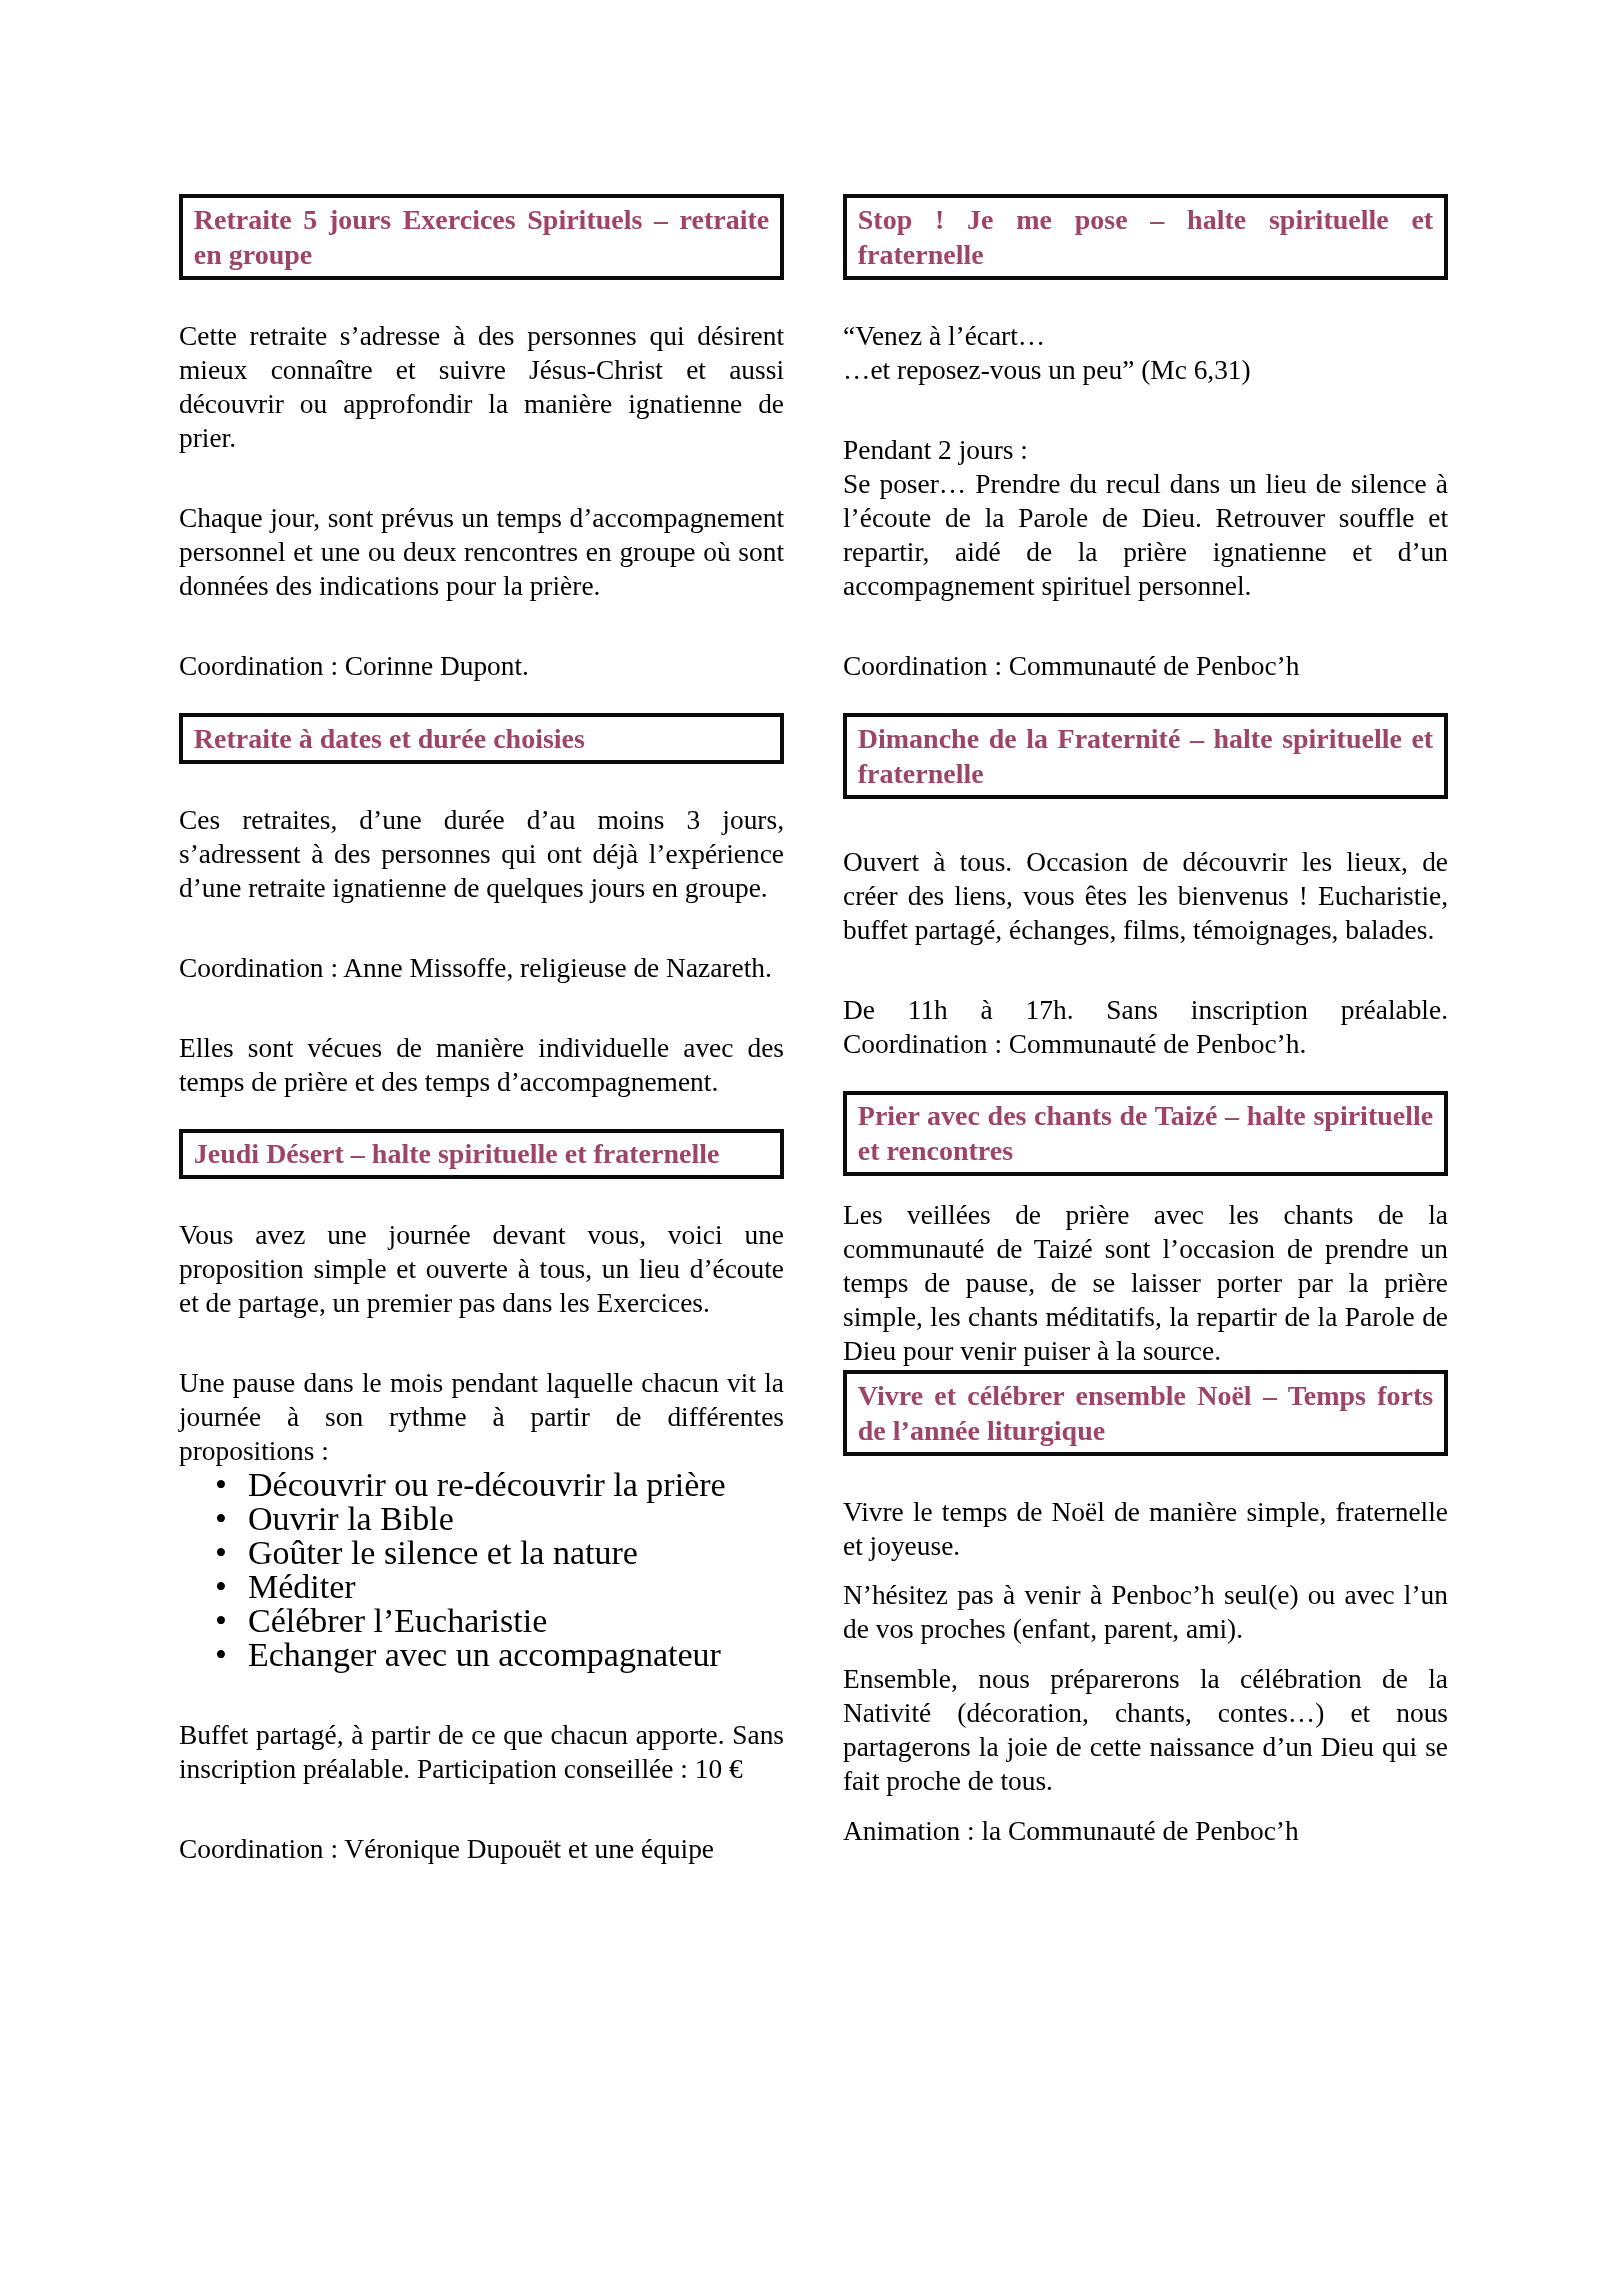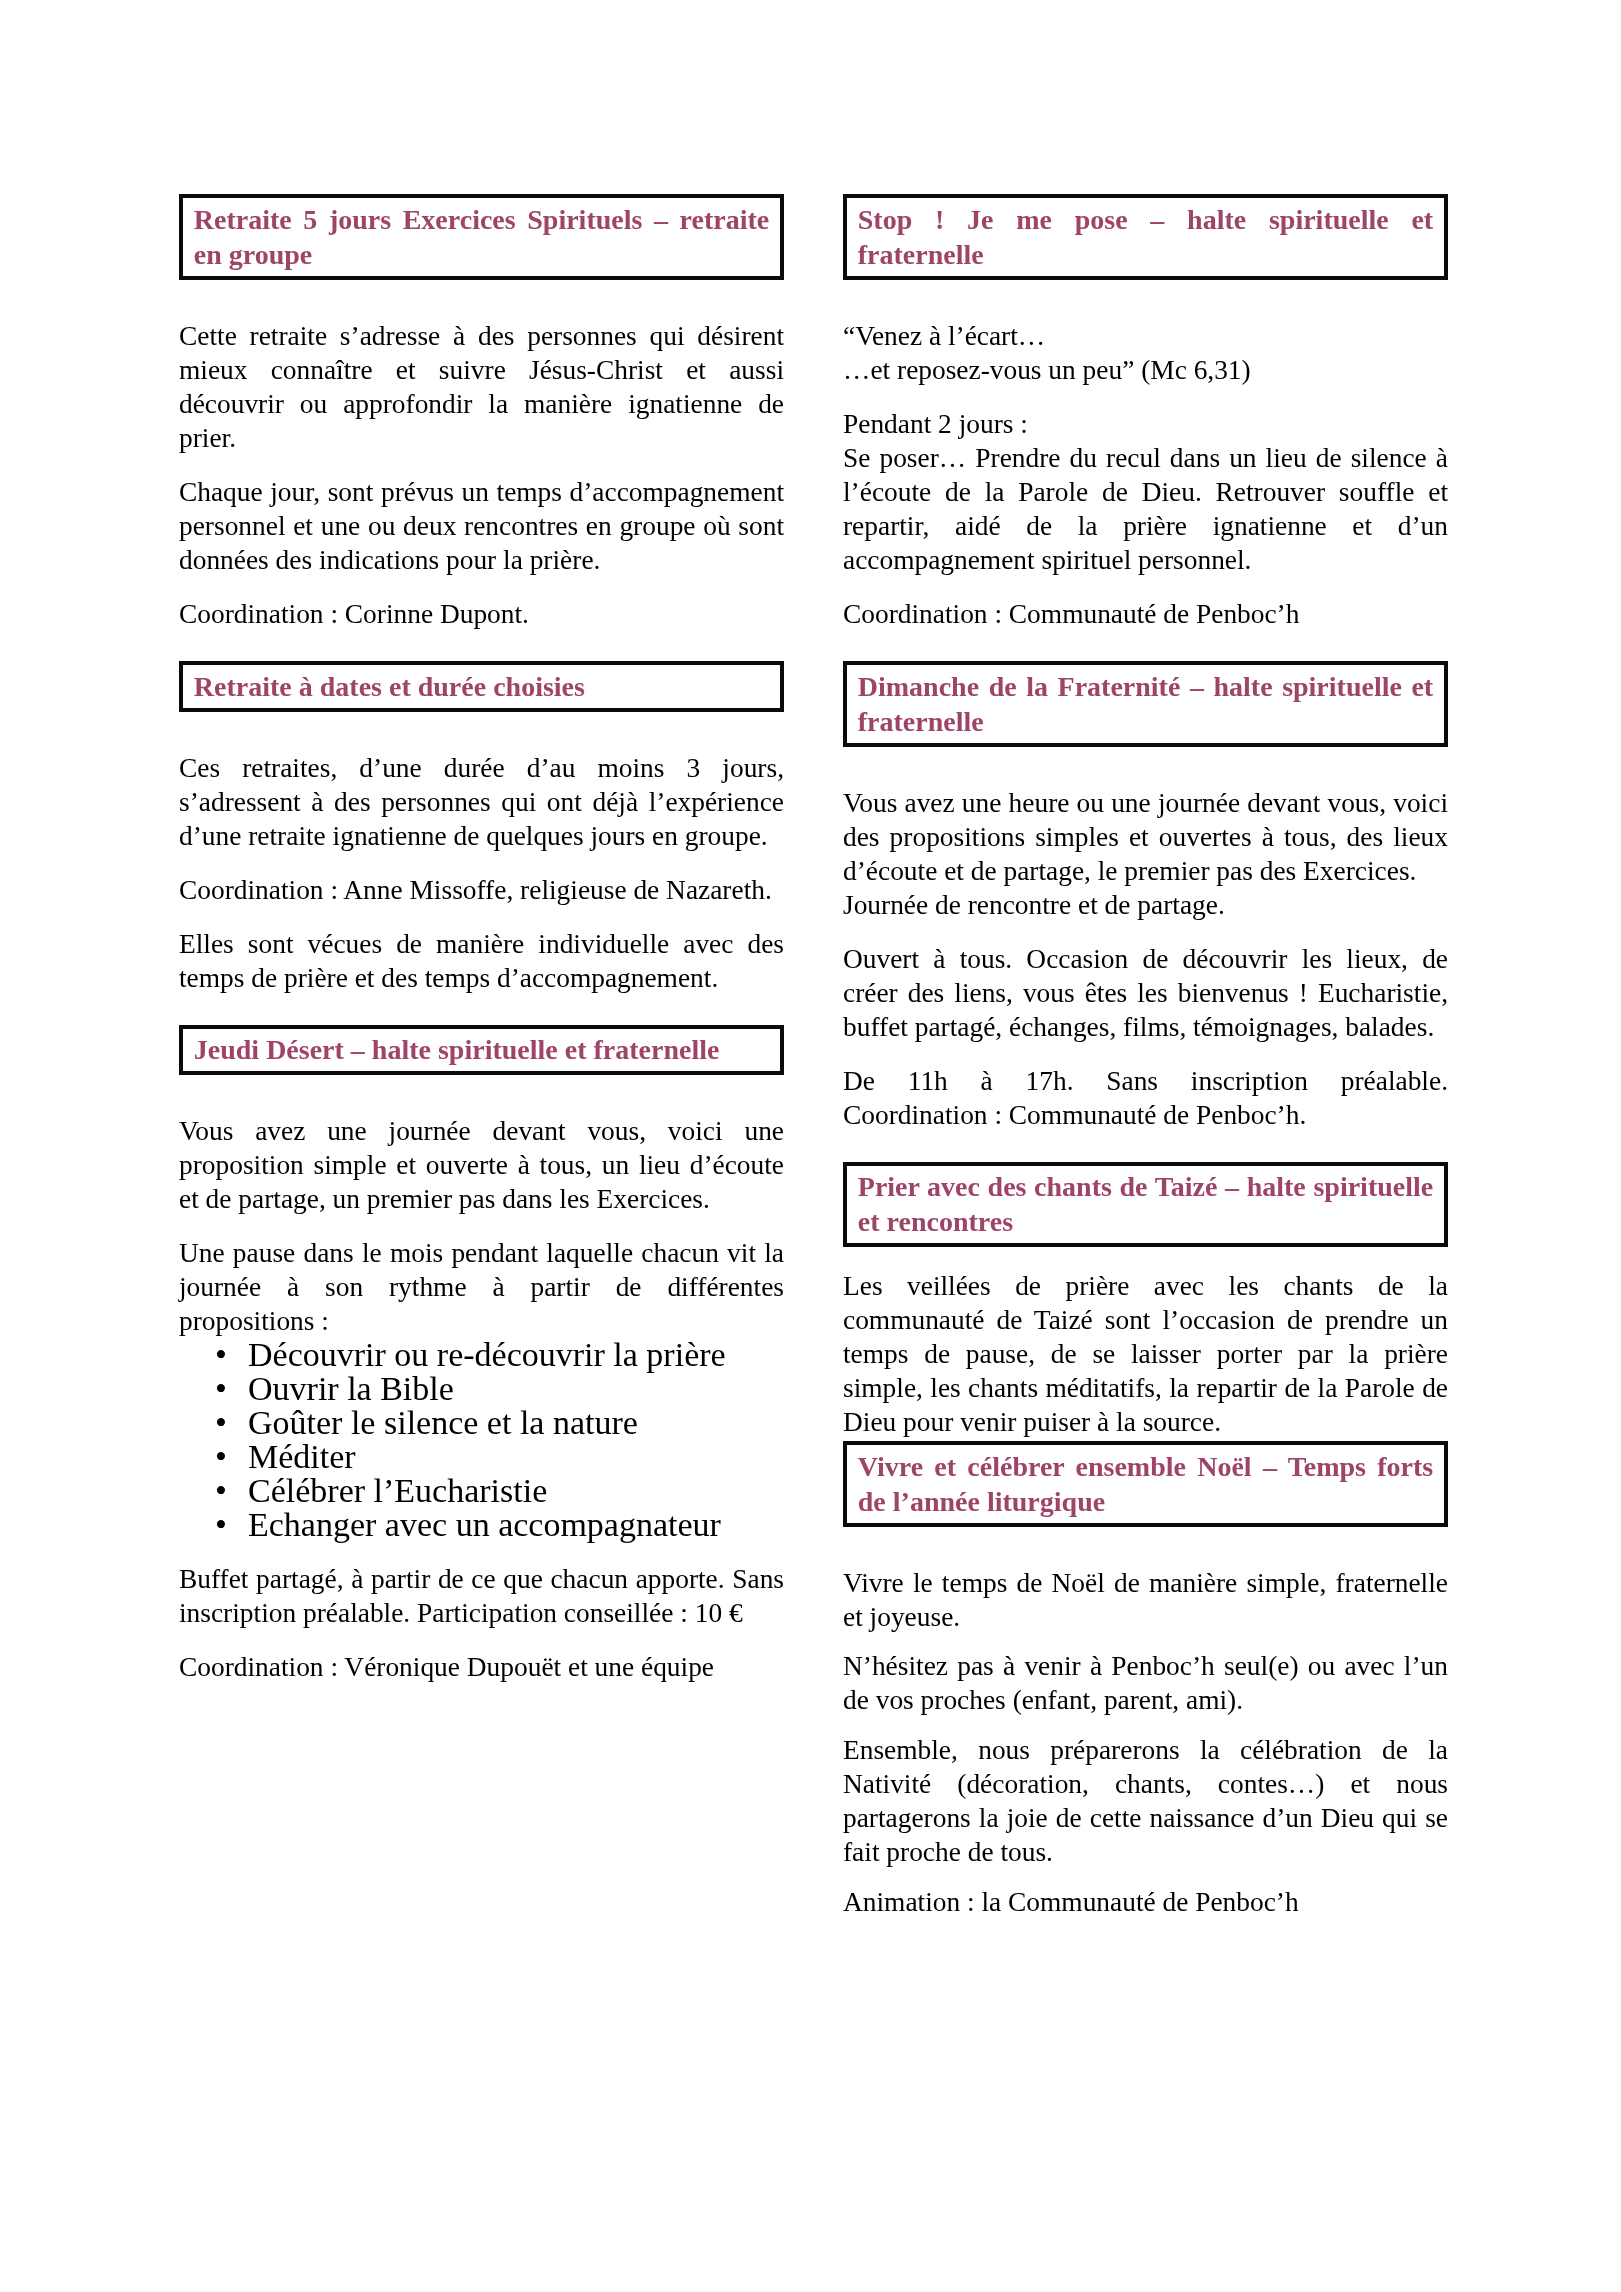--- a/index.html
+++ b/index.html
@@ -41,21 +41,21 @@
     color: var(--heading-color, #9e4469);
     font-weight: bold;
     font-size: 28px;
     line-height: 35px;
     text-align: justify;
     background: #ffffff;
   }
   
   .after-box      { margin-top: 39px; }
   .after-box-tight{ margin-top: 21.6px; }
-  .mt-blank       { margin-top: 20px; }
+  .mt-blank       { margin-top: 46px; }
   .mt-box         { margin-top: 30px; }
   .mt-box-tight   { margin-top: 2px; }
   .mt-para        { margin-top: 15.7px; }
   
   .bullets {
     margin: 0;
     padding: 0;
     list-style: none;
   }
   .bullet-item {
@@ -121,21 +121,20 @@
       <div class="hbox">
         <span>Stop&nbsp;! Je me pose – halte spirituelle et fraternelle</span>
       </div>
       <p class="para after-box no-justify"><span>“Venez à l’écart…</span><br><span>…et reposez-vous un peu” (Mc&nbsp;6,31)</span></p>
       <p class="para mt-blank"><span>Pendant 2 jours&nbsp;:</span><br><span>Se poser… Prendre du recul dans un lieu de silence à l’écoute de la Parole de Dieu. Retrouver souffle et repartir, aidé de la prière ignatienne et d’un accompagnement spirituel personnel.</span></p>
       <p class="para mt-blank">Coordination&nbsp;: Communauté de Penboc’h</p>
 
       <div class="hbox mt-box">
         <span>Dimanche de la Fraternité – halte spirituelle et fraternelle</span>
       </div>
-      <p class="para after-box"><span>Vous avez une heure ou une journée devant vous, voici des propositions simples et ouvertes à tous, des lieux d’écoute et de partage, le premier pas des Exercices.</span><br><span>Journée de rencontre et de partage.</span></p>
       <p class="para mt-blank">Ouvert à tous. Occasion de découvrir les lieux, de créer des liens, vous êtes les bienvenus&nbsp;! Eucharistie, buffet partagé, échanges, films, témoignages, balades.</p>
       <p class="para mt-blank">De 11h à 17h. Sans inscription préalable. Coordination&nbsp;: Communauté de Penboc’h.</p>
 
       <div class="hbox mt-box">
         <span>Prier avec des chants de Taizé – halte spirituelle et rencontres</span>
       </div>
       <p class="para after-box-tight">Les veillées de prière avec les chants de la communauté de Taizé sont l’occasion de prendre un temps de pause, de se laisser porter par la prière simple, les chants méditatifs, la repartir de la Parole de Dieu pour venir puiser à la source.</p>
 
       <div class="hbox mt-box-tight">
         <span>Vivre et célébrer ensemble Noël – Temps forts de l’année liturgique</span>

